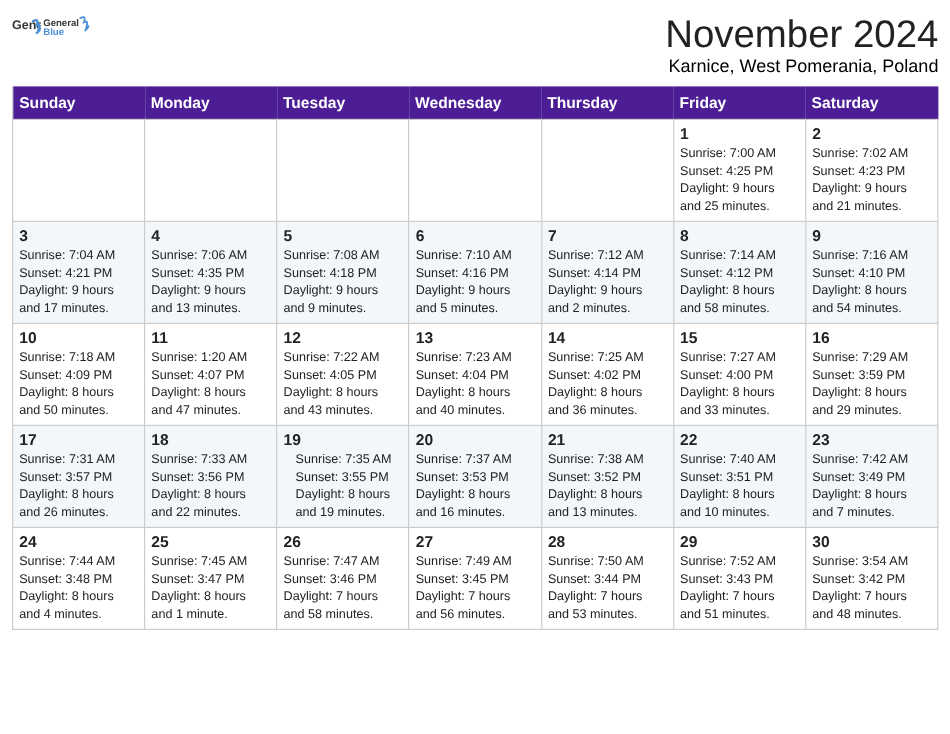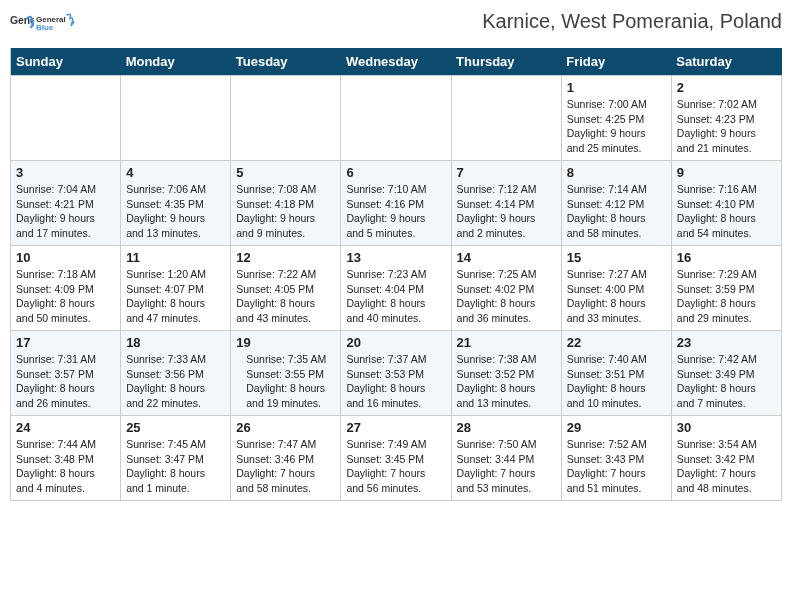--- a/index.html
+++ b/index.html
@@ -27,30 +27,30 @@
     }
     .title-block {
       text-align: right;
     }
     .month-title {
       font-size: 32px;
       font-weight: normal;
       color: #222;
     }
     .location-title {
-      font-size: 20px;
-      color: #404040;
+      font-size: 15px;
+      color: #000000;
     }
     table {
       width: 100%;
       border-collapse: collapse;
       table-layout: fixed;
     }
     th {
-      background-color: #0c4a6e;
+      background-color: #4c1d95;
       color: white;
       text-align: left;
       padding: 6px 5px;
       font-size: 13px;
       font-weight: bold;
     }
     td {
       border: 1px solid #ccc;
       vertical-align: top;
       padding: 4px 5px;
@@ -93,20 +93,21 @@
       <div style="display:flex; align-items:center;">
         <svg width="40" height="30" viewBox="0 0 80 50">
           <text x="0" y="18" font-size="16" font-weight="bold" fill="#333">General</text>
           <text x="0" y="34" font-size="16" font-weight="bold" fill="#4a90d9">Blue</text>
           <path d="M62 5 Q72 0 68 12 Q76 8 72 20 Q80 15 70 26" stroke="#4a90d9" stroke-width="3" fill="none" stroke-linecap="round"></path>
         </svg>
       </div>
     </div>
   </div>
   <div class="title-block">
+    <div class="month-title">November 2024</div>
     <div class="location-title">Karnice, West Pomerania, Poland</div>
   </div>
 </div>
 
 <table>
   <thead>
     <tr>
     <th>Sunday</th>
         <th>Monday</th>
         <th>Tuesday</th>

